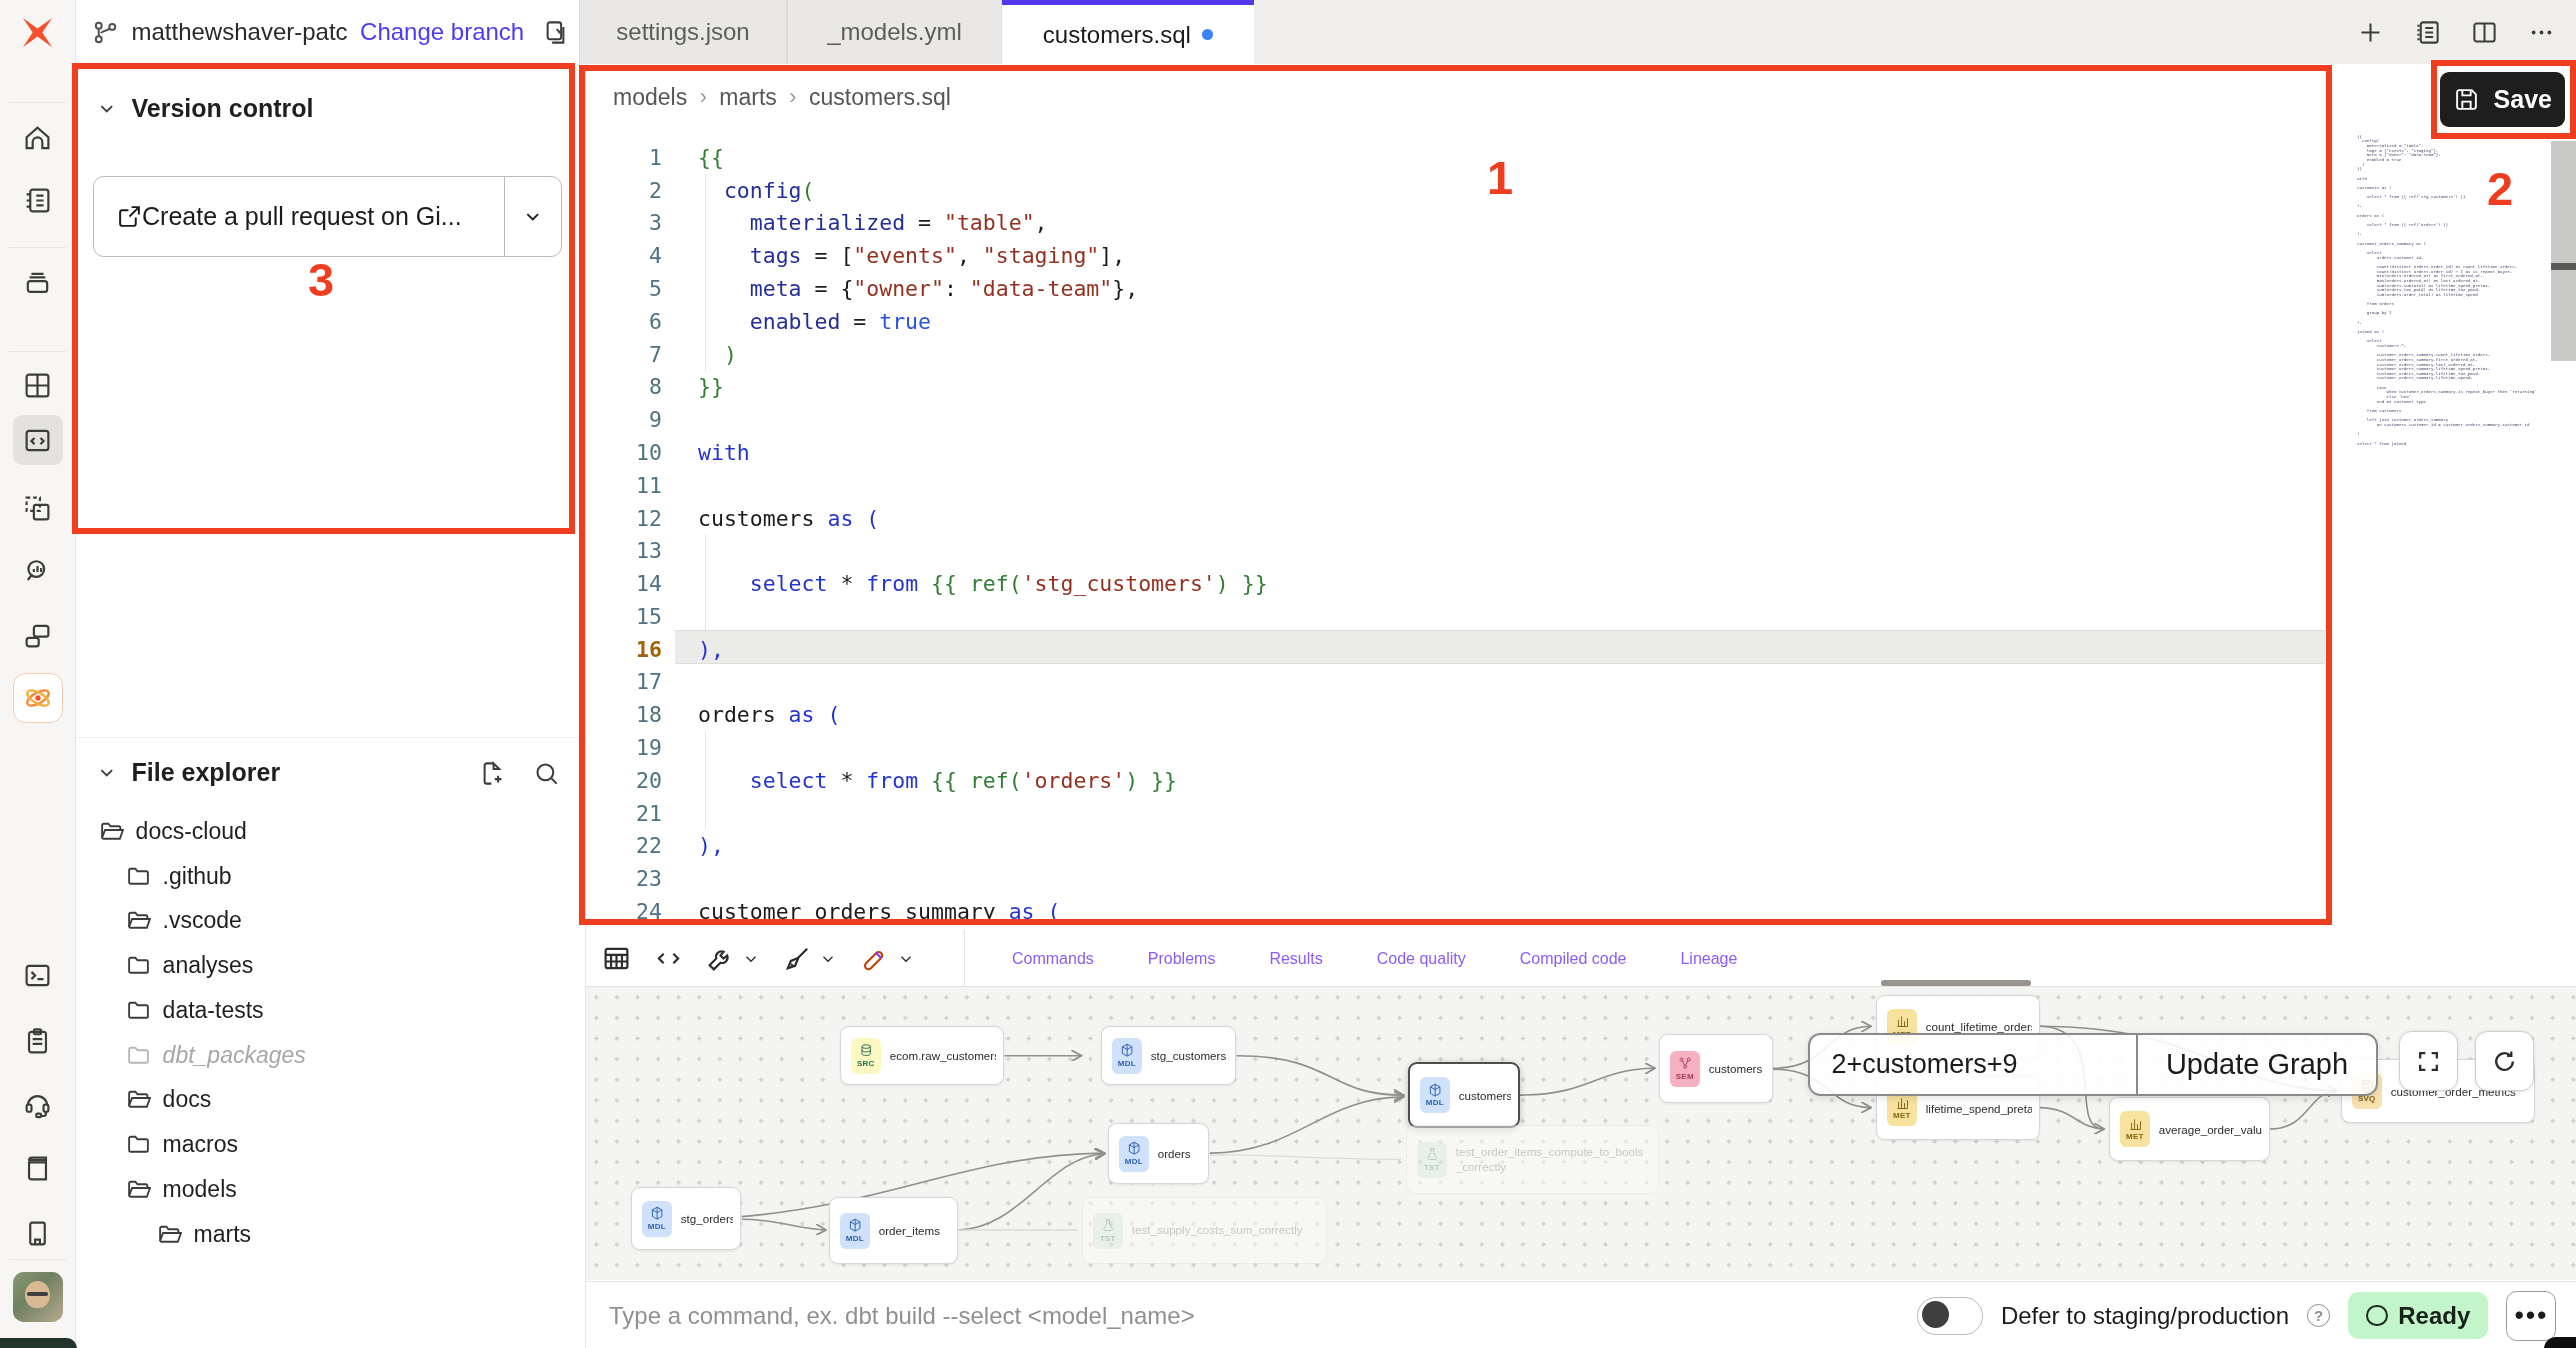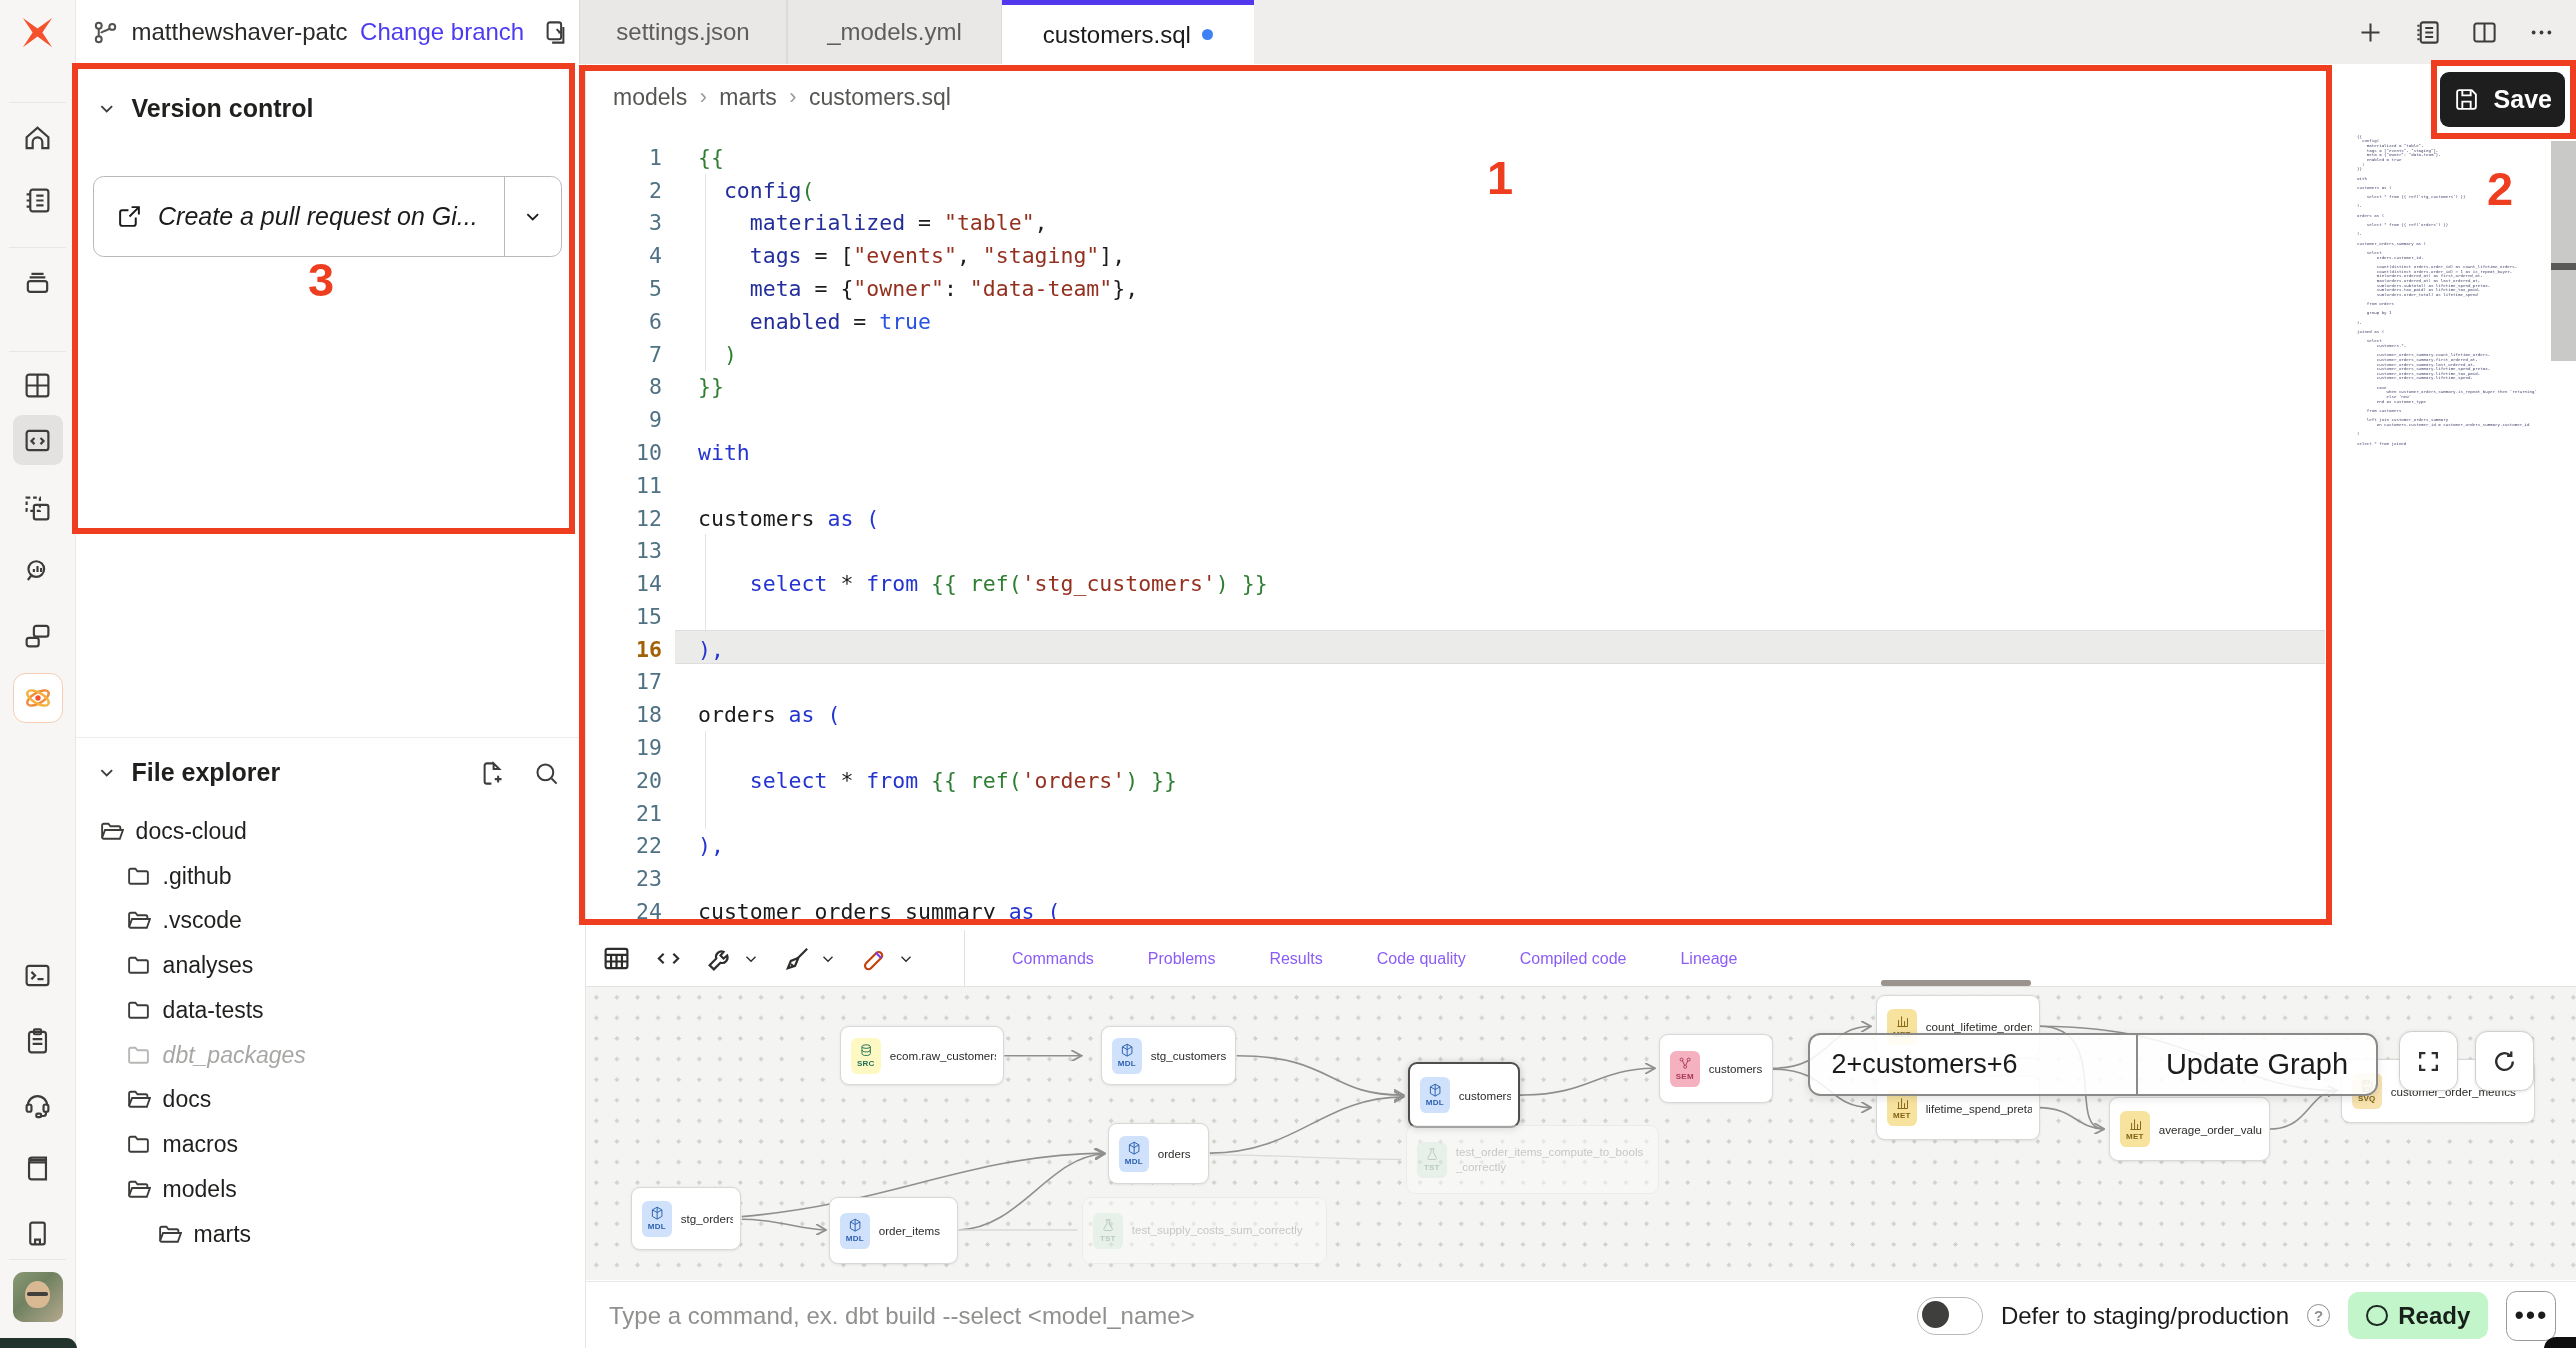--- a/index.html
+++ b/index.html
@@ -30,21 +30,21 @@
   .tab .dot { width:11.6px; height:11.6px; border-radius:50%; background:#3c82f6; }
   .tb-icons { position:absolute; right:21.5px; top:0; height:64px; display:flex; align-items:center; gap:30px; }
   .tb-icons svg { stroke:#3c3c3a; fill:none; stroke-width:1.8; }
 
   
   .sidebar { position:absolute; left:76px; top:64px; width:510px; bottom:0; background:#fff; border-right:1.3px solid #e6e6e4; z-index:3; }
   .panel-header { position:absolute; left:19.7px; display:flex; align-items:center; gap:14.3px; height:39px; }
   .panel-title { font-size:25px; font-weight:700; color:#1f1f1d; }
   .chev svg { stroke:#3c3c3a; fill:none; stroke-width:2; }
   .pr-button { position:absolute; left:17px; top:112px; width:469px; height:81px; border:1.3px solid #b9b9b7; border-radius:10.7px; background:#fff; display:flex; align-items:center; }
-  .pr-main { flex:1; display:flex; align-items:center; gap:16px; padding-left:23px; overflow:hidden; height:100%;font-style:italic; }
+  .pr-main { flex:1; display:flex; align-items:center; padding-left:23px; overflow:hidden; height:100%; }
   .pr-label { font-size:25px; color:#1b1b1b; white-space:nowrap; overflow:hidden; }
   .pr-chev { width:57px; height:100%; border-left:1.3px solid #b9b9b7; display:flex; align-items:center; justify-content:center; }
   .fx-icons { position:absolute; right:25px; display:flex; gap:27px; align-items:center; }
   .fx-icons svg { stroke:#3c3c3a; fill:none; stroke-width:1.8; }
   .sb-divider { position:absolute; left:0; right:0; height:1.3px; background:#ececea; }
   .tree { position:absolute; left:0; right:0; top:745px; }
   .tree-row { position:absolute; left:0; right:5.4px; height:45px; display:flex; align-items:center; gap:11.6px; font-size:23px; color:#1f1f1d; }
   .tree-row svg { stroke:#3c3c3a; fill:none; stroke-width:1.8; flex:none; }
   .tree-row.disabled { color:#a7a7a5; font-style:italic; }
   .tree-row.disabled svg { stroke:#b7b7b5; }
@@ -768,21 +768,21 @@
             <svg viewBox="0 0 24 24">
               <path d="M5 3h11l4 4v14H5z"></path>
               <path d="M8 3v5h7V3M8 21v-6h8v6"></path>
             </svg>
             <span class="btxt">SVQ</span>
           </div>
           <div class="nlabel">customer_order_metrics</div>
         </div>
       </div>
     <div class="graph-overlay">
-      <div class="go-input">2+customers+6</div>
+      <div class="go-input">2+customers+9</div>
       <div class="go-btn">Update Graph</div>
     </div>
     <div class="canvas-btn" style="left:1813px">
       <svg width="25" height="25" viewBox="0 0 24 24">
           <path d="M4 9V4h5M15 4h5v5M20 15v5h-5M9 20H4v-5"></path>
         </svg>
     </div>
     <div class="canvas-btn" style="left:1889px">
       <svg width="25" height="25" viewBox="0 0 24 24">
           <path d="M20 12a8 8 0 1 1-2.5-5.8"></path>

